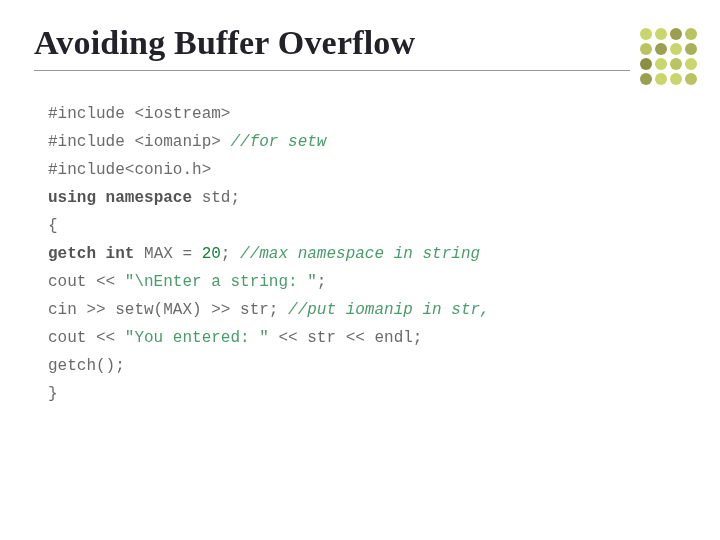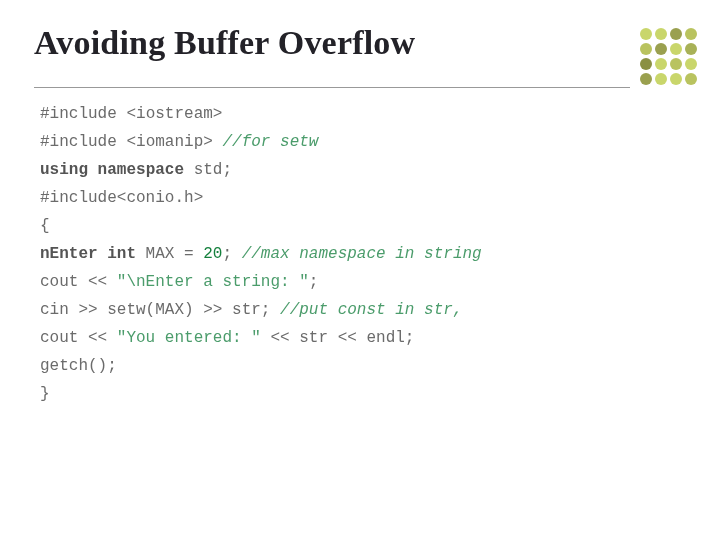--- a/index.html
+++ b/index.html
@@ -16,34 +16,34 @@
     position: relative;
     width: 720px;
     height: 540px;
     box-sizing: border-box;
   }
   .title-wrap {
     position: absolute;
     top: 24px;
     left: 34px;
     right: 90px;
-    padding-bottom: 25px;
+    padding-bottom: 8px;
     border-bottom: 1px solid #999;
   }
   .title {
     font-family: Georgia, 'Times New Roman', serif;
     font-size: 34px;
     font-weight: 700;
     color: #232228;
     letter-spacing: 0.2px;
   }
   .code {
     position: absolute;
     top: 100px;
-    left: 40px;
+    left: 48px;
     right: 60px;
     font-family: "Courier New", Courier, monospace;
     font-size: 16px;
     line-height: 28px;
     color: #6b6b6b;
   }
   .line { white-space: pre; }
   .kw { font-weight: 700; color: #545454; }
   .op { color: #6b6b6b; }
   .num { color: #15803d; } 
@@ -89,24 +89,24 @@
     <div class="dot" style="background:#c9d66b"></div>
     <div class="dot" style="background:#9aa04f"></div>
     <div class="dot" style="background:#c9d66b"></div>
     <div class="dot" style="background:#c9d66b"></div>
     <div class="dot" style="background:#b9c35f"></div>
   </div>
 
   <div class="code">
     <div class="line"><span>#include </span><span class="op">&lt;iostream&gt;</span></div>
     <div class="line"><span>#include </span><span class="op">&lt;iomanip&gt;</span><span class="cmt"> //for setw</span></div>
+    <div class="line"><span>#include</span><span class="op">&lt;conio.h&gt;</span></div>
     <div class="line"><span class="kw">using</span><span class="kw"> namespace</span><span> std;</span></div>
-    <div class="line"><span>#include</span><span class="op">&lt;conio.h&gt;</span></div>
     <div class="line"><span>{</span></div>
-    <div class="line"><span class="kw">nEnter</span><span class="kw"> int</span><span> MAX = </span><span class="num">20</span><span>; </span><span class="cmt">//max namespace in string</span></div>
+    <div class="line"><span class="kw">getch</span><span class="kw"> int</span><span> MAX = </span><span class="num">20</span><span>; </span><span class="cmt">//max namespace in string</span></div>
     <div class="line"><span>cout &lt;&lt; </span><span class="str">"\nEnter a string: "</span><span>;</span></div>
-    <div class="line"><span>cin &gt;&gt; setw(MAX) &gt;&gt; str; </span><span class="cmt">//put const in str,</span></div>
+    <div class="line"><span>cin &gt;&gt; setw(MAX) &gt;&gt; str; </span><span class="cmt">//put iomanip in str,</span></div>
     <div class="line"><span>cout &lt;&lt; </span><span class="str">"You entered: "</span><span> &lt;&lt; str &lt;&lt; endl;</span></div>
     <div class="line"><span>getch();</span></div>
     <div class="line"><span>}</span></div>
   </div>
 
 </div>
 
 </body></html>

